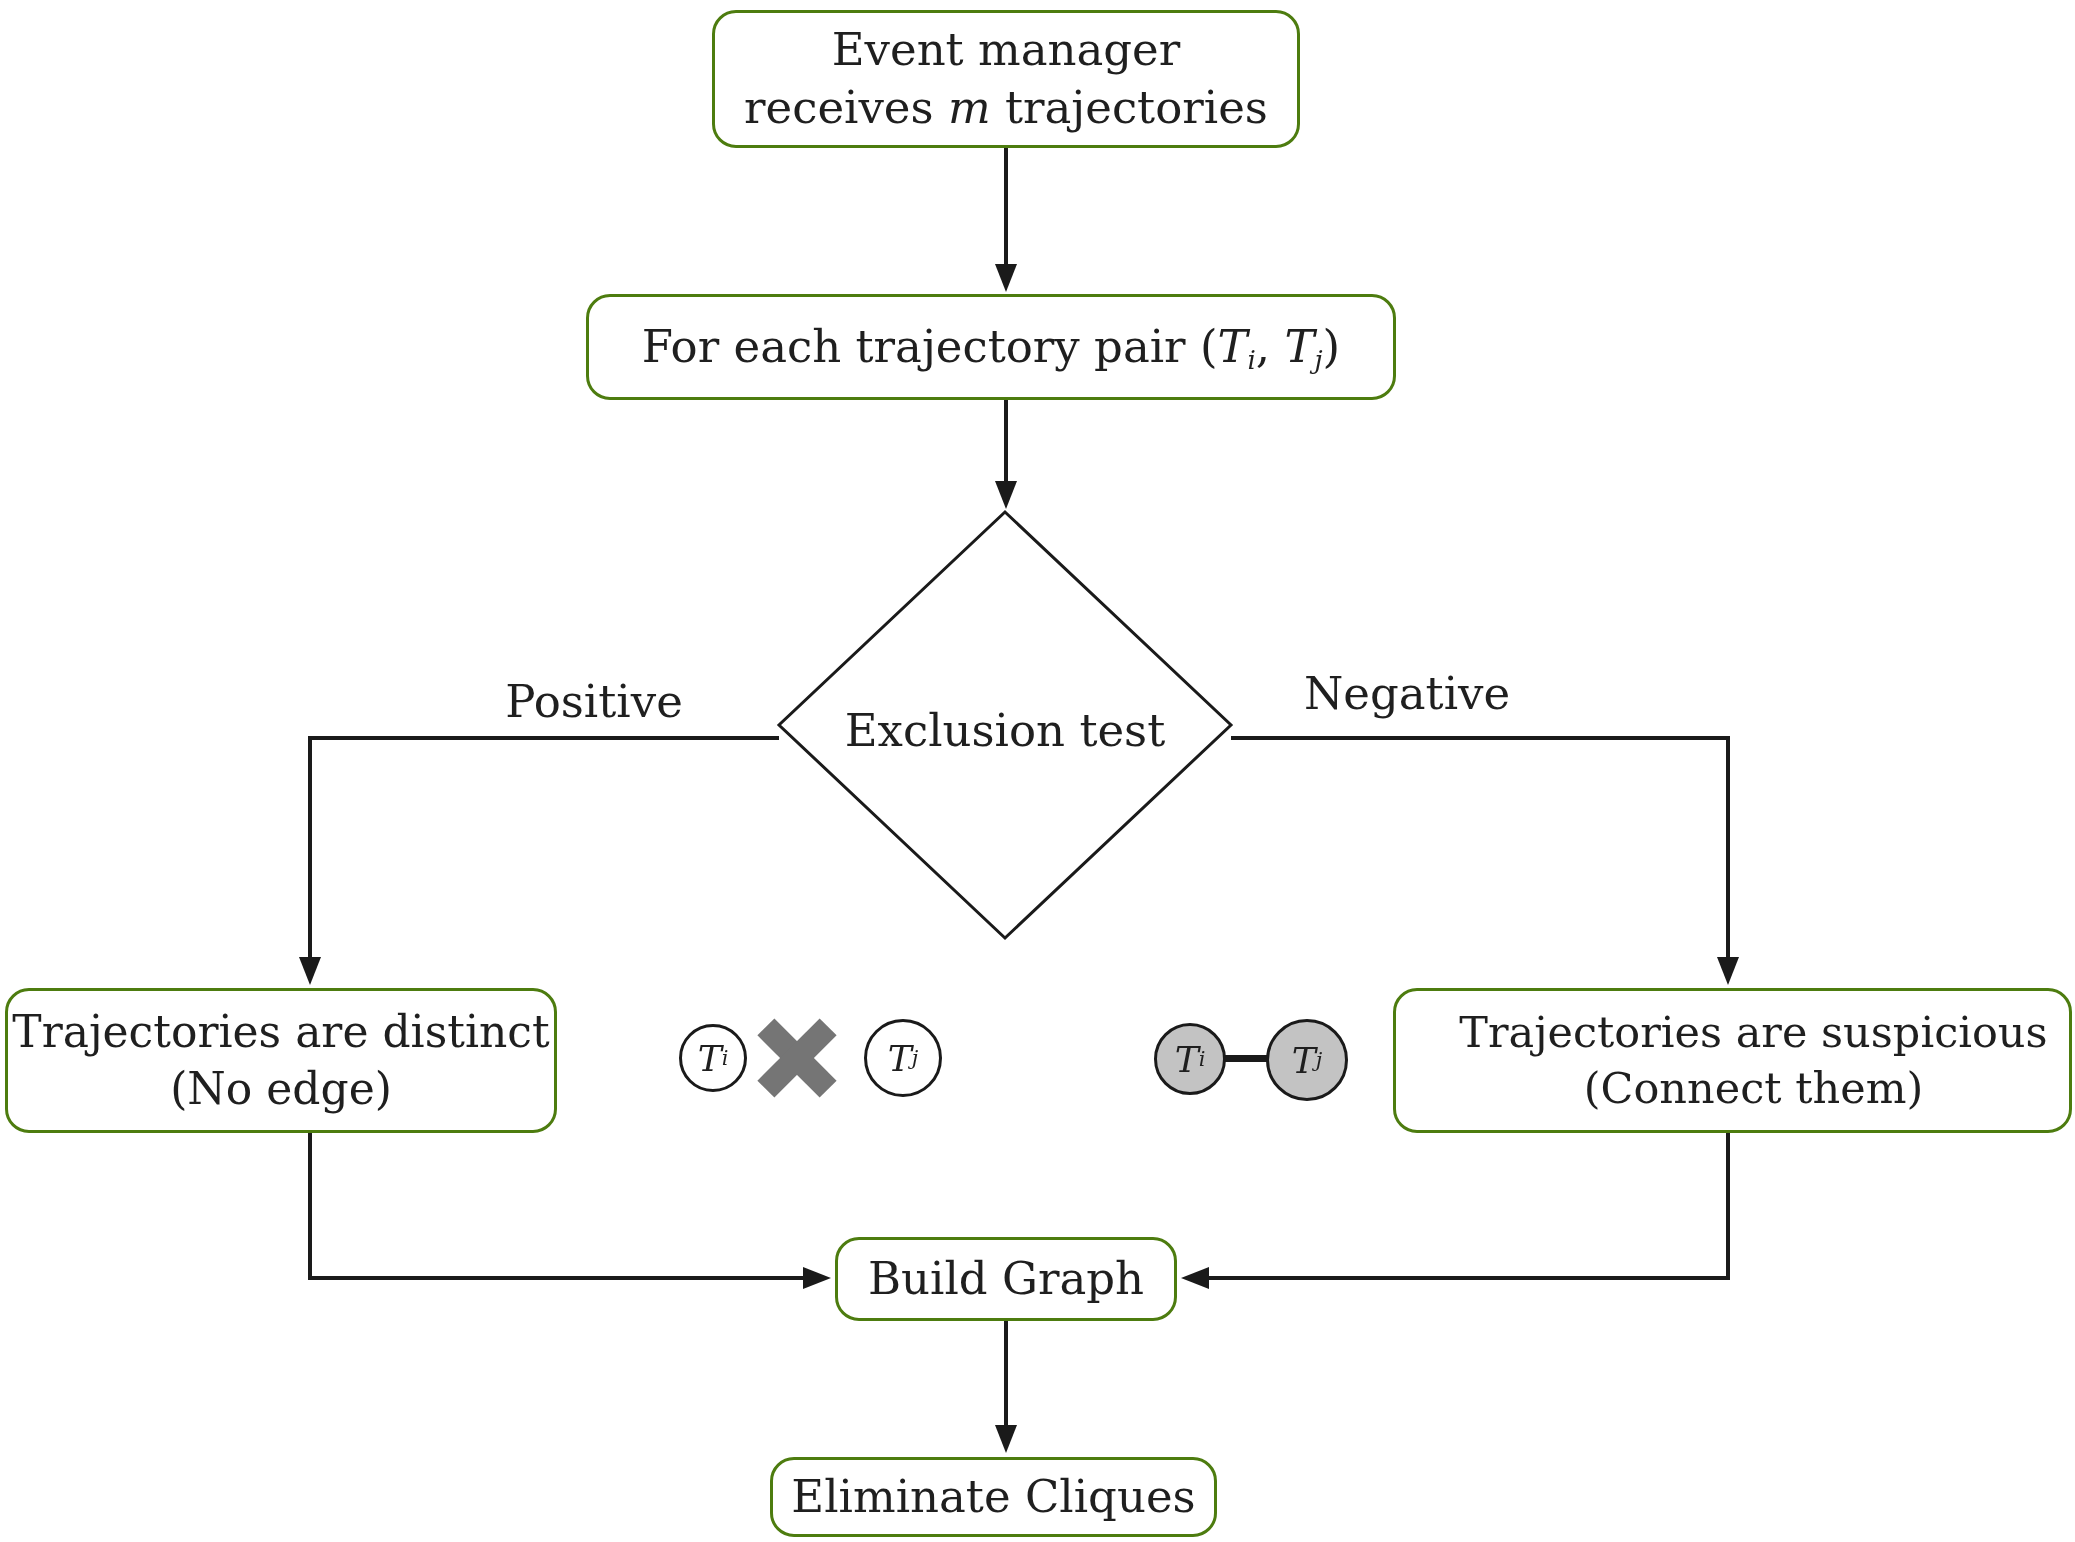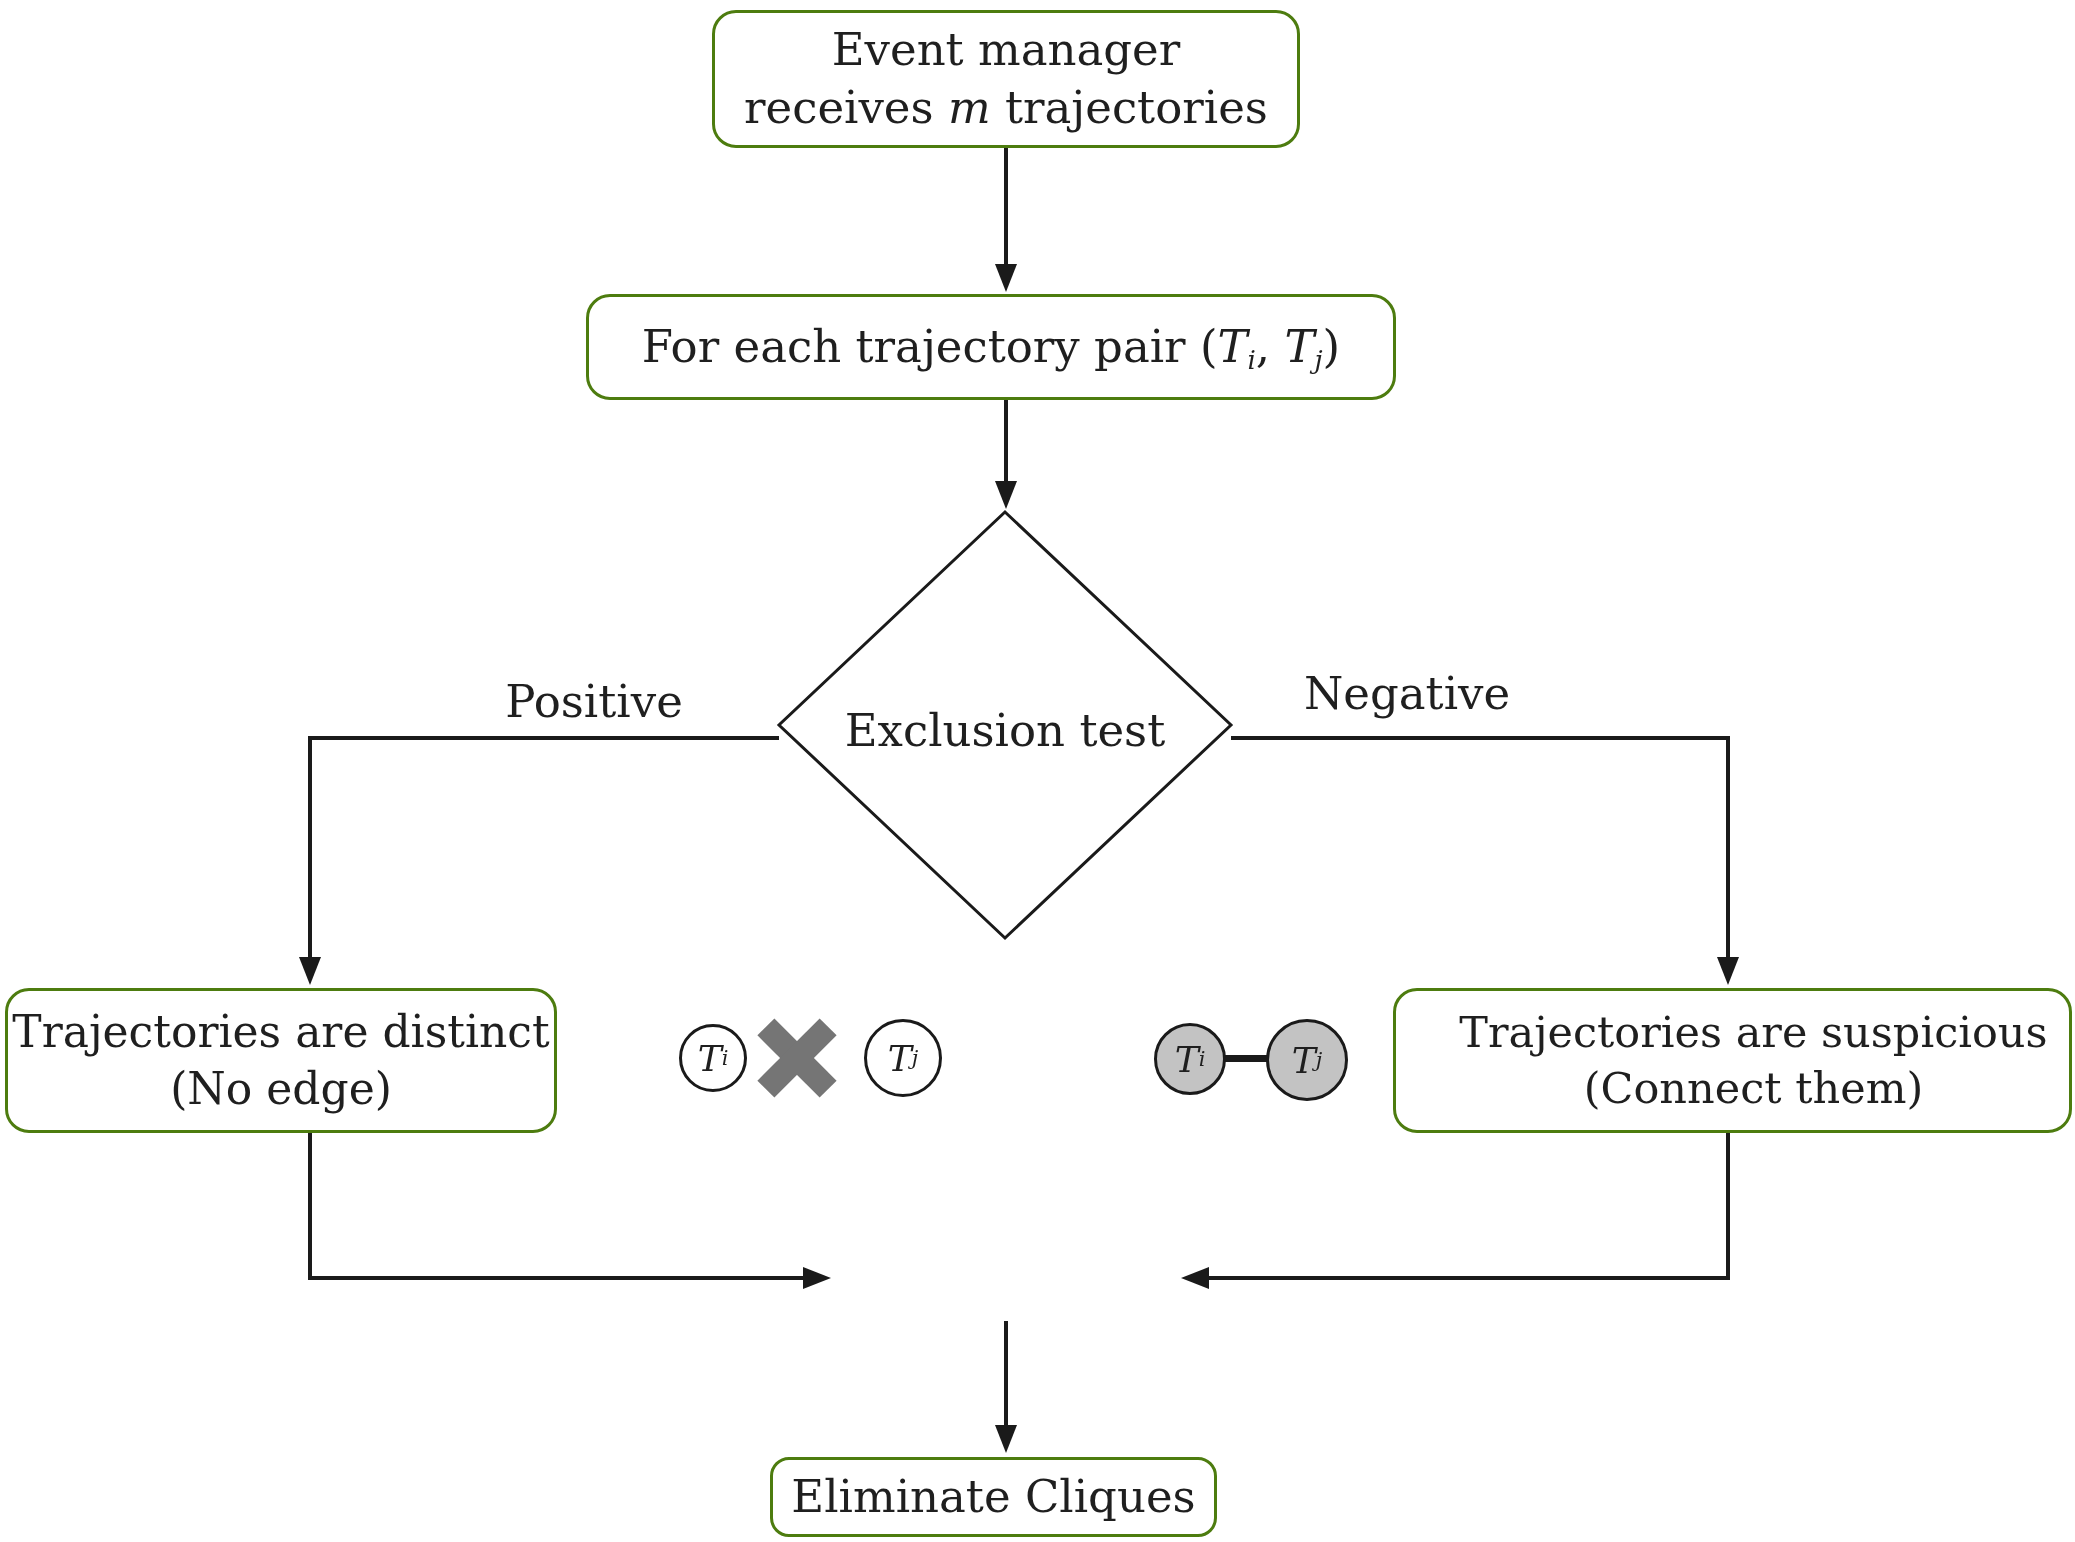--- a/index.html
+++ b/index.html
@@ -50,21 +50,21 @@
     transform: translate(-50%, -50%);
     font-size: 45px;
     white-space: nowrap;
     z-index: 2;
   }
   #top-box    { left: 712px;  top: 10px;   width: 588px; height: 138px; }
   #pair-box   { left: 586px;  top: 294px;  width: 810px; height: 106px; white-space: nowrap; }
   #left-box   { left: 5px;    top: 988px;  width: 552px; height: 145px; font-size: 44px; }
   #right-box  { left: 1393px; top: 988px;  width: 679px; height: 145px; font-size: 43px; padding-left: 42px; }
   #build-box  { left: 835px;  top: 1237px; width: 342px; height: 84px;  }
-  #elim-box   { left: 770px;  top: 1457px; width: 447px; height: 80px; border-radius: 19px;  }
+  #elim-box   { left: 770px;  top: 1457px; width: 447px; height: 80px;  }
   #diamond-text   { left: 1005px; top: 730px; }
   #positive-label { left: 594px;  top: 701px; }
   #negative-label { left: 1407px; top: 693px; }
   .mvar { font-style: italic; }
   .cal  { font-style: italic; }
   sub.msub {
     font-style: italic;
     font-size: 0.58em;
     vertical-align: -0.25em;
   }
@@ -198,18 +198,21 @@
   <div id="edge-connector-bar"></div>
   <div class="node-circle circle-gray" id="circle-ti-gray">
     <span class="cal">T</span>
       <sub class="msub">i</sub>
   </div>
   <div class="node-circle circle-gray" id="circle-tj-gray">
     <span class="cal">T</span>
       <sub class="msub">j</sub>
   </div>
 
+  <div class="node" id="build-box">
+    <div>Build Graph</div>
+  </div>
 
   <div class="node" id="elim-box">
     <div>Eliminate Cliques</div>
   </div>
 
 </div>
 
 </body></html>

